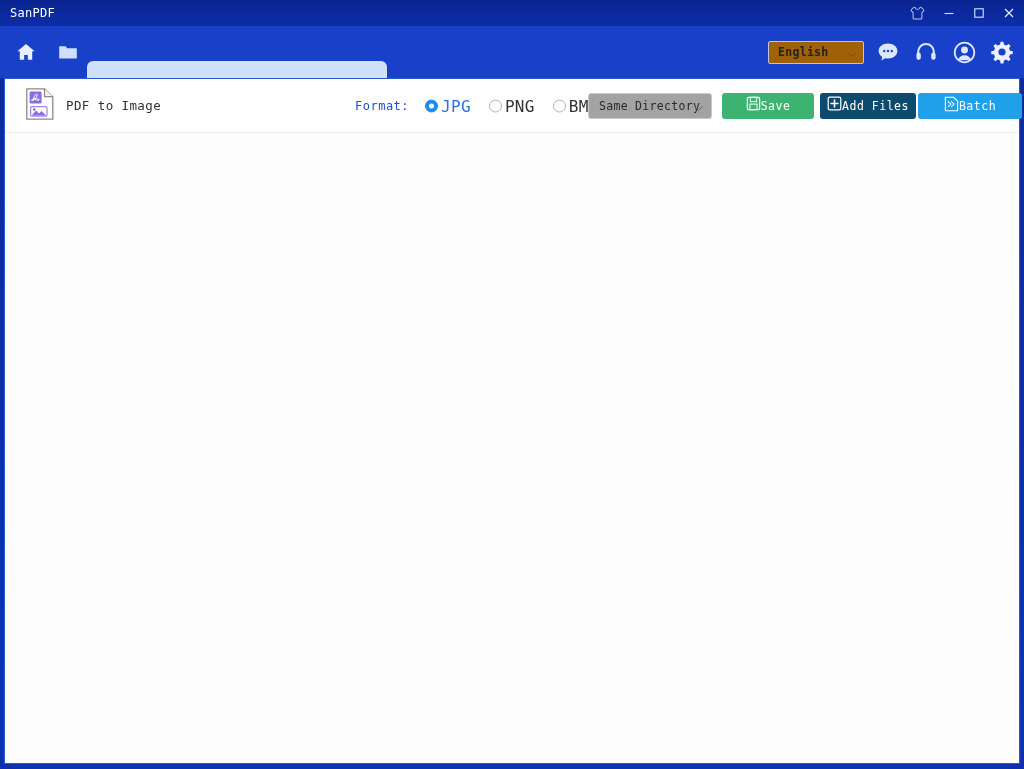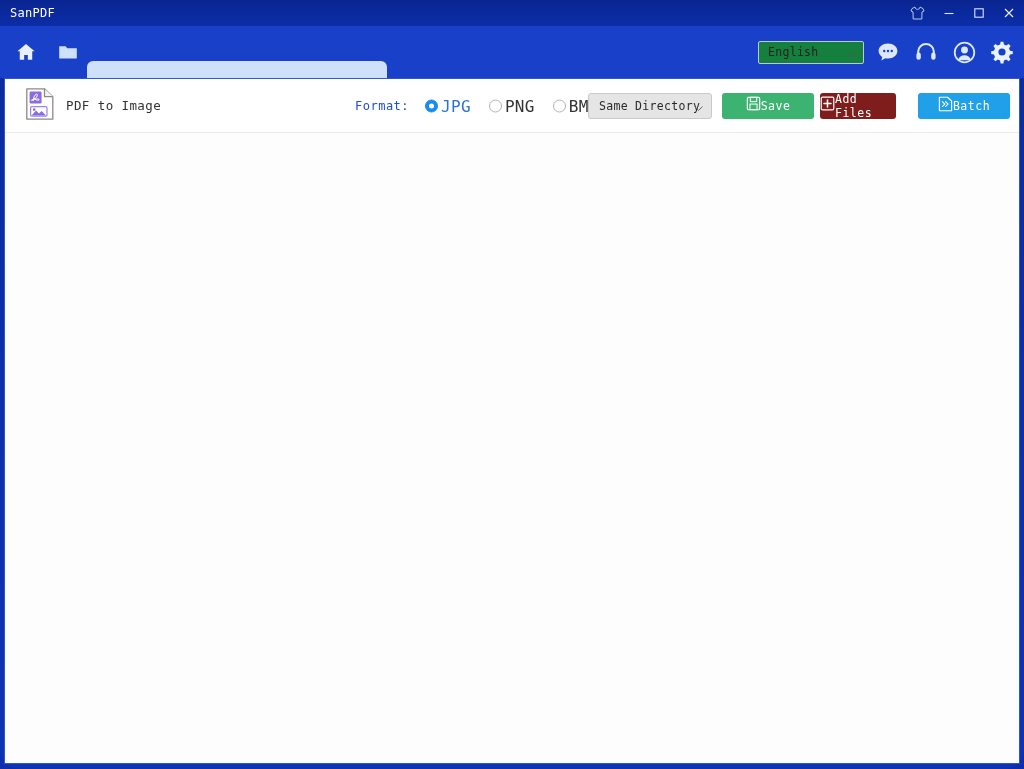--- a/index.html
+++ b/index.html
@@ -52,22 +52,22 @@
     font-family:"DejaVu Sans Mono","Liberation Mono",monospace;
   }
   .tab-close{
     position:absolute;right:11px;top:50%;transform:translateY(-50%);
     width:18px;height:18px;display:flex;align-items:center;justify-content:center;
     color:#6f9ada;cursor:default;
   }
 
   .nav-right{position:absolute;right:8px;top:0;height:52px;display:flex;align-items:center;gap:10px;}
   .lang-select{
-    width:106px;height:23px;background:#15803d;border:1px solid #b9c6e2;border-radius:2px;
-    display:flex;align-items:center;position:relative;box-sizing:border-box;
+    width:96px;height:23px;background:#a16207;border:1px solid #b9c6e2;border-radius:2px;
+    display:flex;align-items:center;position:relative;box-sizing:border-box;font-weight:bold;
   }
   .lang-text{
     font-size:11.5px;color:#222;margin-left:9px;letter-spacing:.3px;
     font-family:"DejaVu Sans Mono","Liberation Mono",monospace;
   }
   .lang-arrow{position:absolute;right:7px;top:50%;transform:translateY(-50%);}
   .nav-ricon{width:28px;height:28px;display:flex;align-items:center;justify-content:center;cursor:default;}
 
   
   .content{
@@ -93,35 +93,35 @@
     width:13px;height:13px;border-radius:50%;border:1px solid #b3b3b3;background:#fff;
     box-sizing:border-box;display:flex;align-items:center;justify-content:center;margin-right:3px;
   }
   .radio.on .dot{border-color:#1a8cf0;background:#1a8cf0;}
   .radio.on .dot::after{content:"";width:5px;height:5px;border-radius:50%;background:#fff;}
   .radio .txt{font-size:16px;color:#333;letter-spacing:.3px;}
   .radio.on .txt{color:#2a72d8;}
 
   .dir-select{
     position:absolute;left:583px;top:50%;transform:translateY(-50%);
-    width:124px;height:26px;background:#e5e5e5;border:1px solid #c9c9c9;border-radius:3px;
+    width:124px;height:26px;background:#a3a3a3;border:1px solid #c9c9c9;border-radius:3px;
     display:flex;align-items:center;box-sizing:border-box;
   }
   .dir-text{font-size:11.5px;color:#2a2a2a;margin-left:10px;letter-spacing:.3px;}
   .dir-arrow{position:absolute;right:8px;top:50%;transform:translateY(-50%);}
 
   .btn{
     position:absolute;top:50%;transform:translateY(-50%);
     height:26px;border-radius:3px;display:flex;align-items:center;justify-content:center;
     color:#fff;cursor:default;box-sizing:border-box;
   }
   .btn .lbl{font-size:11.5px;letter-spacing:.5px;}
   .btn-save{left:717px;width:92px;background:#3cb371;}
-  .btn-add{left:815px;width:76px;background:#7f1d1d;}
-  .btn-batch{left:913px;width:92px;background:#20a0e8;}
+  .btn-add{left:815px;width:96px;background:#0c4a6e;}
+  .btn-batch{left:913px;width:104px;background:#20a0e8;}
 
   
   .list-header{
     position:relative;width:100%;height:30px;background:#f5f5f5;
     border-bottom:1px solid #e8e8e8;box-sizing:border-box;
   }
   .chk{
     position:absolute;left:21px;top:50%;transform:translateY(-50%);
     width:17px;height:17px;border-radius:2px;background:#1e90e8;
     display:flex;align-items:center;justify-content:center;cursor:default;

